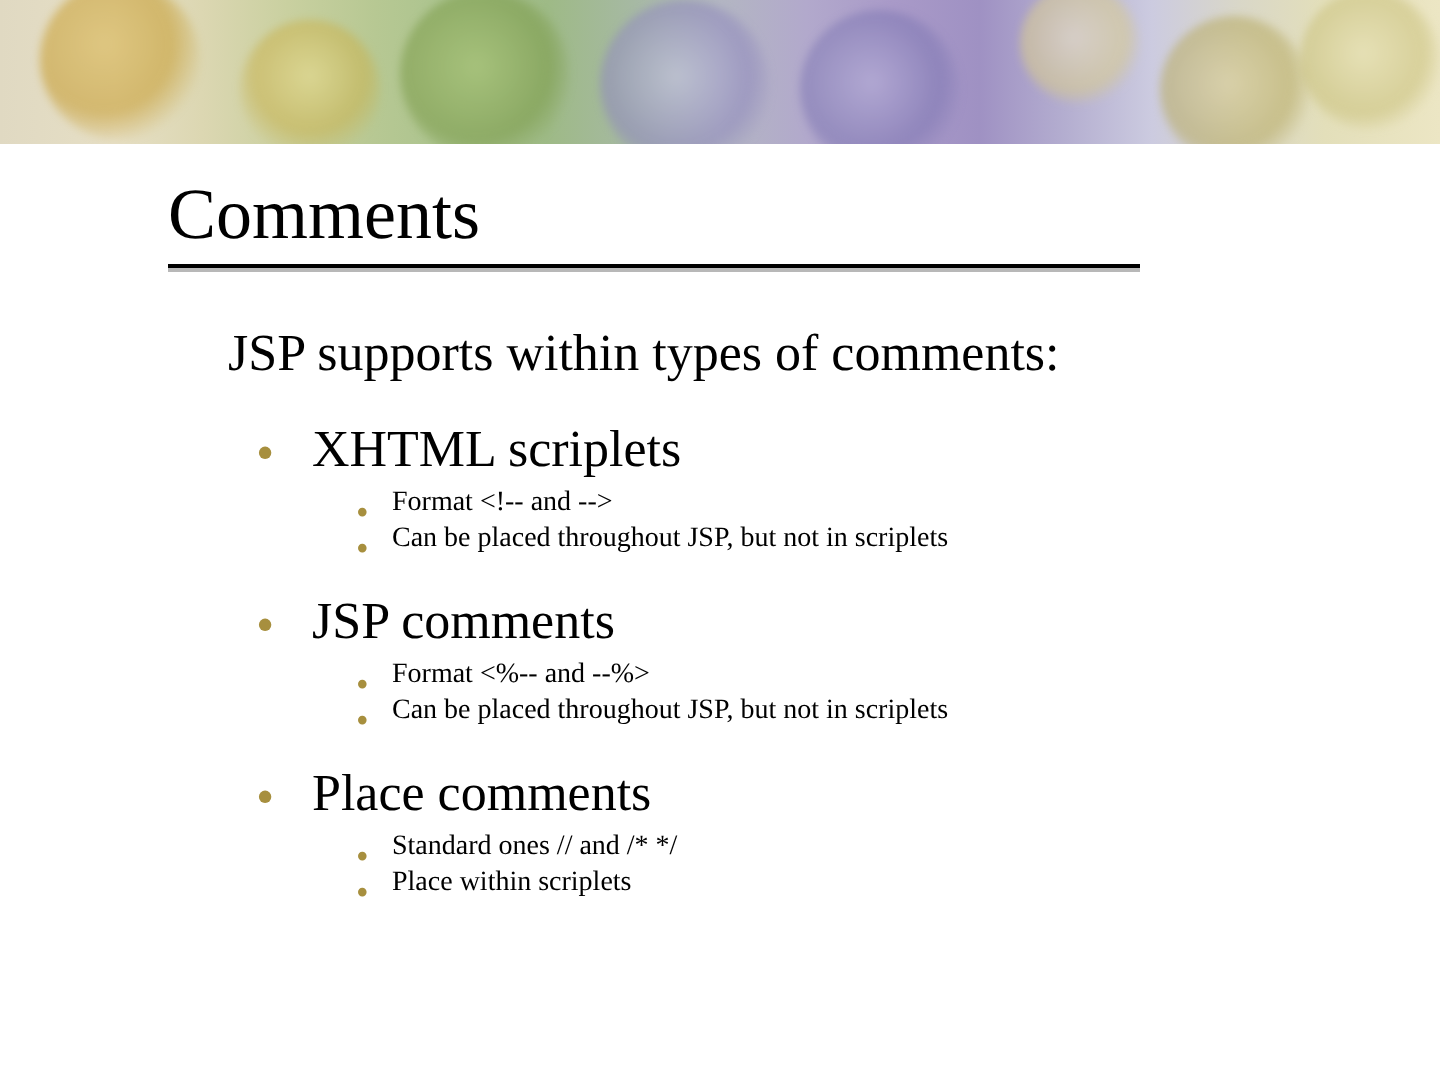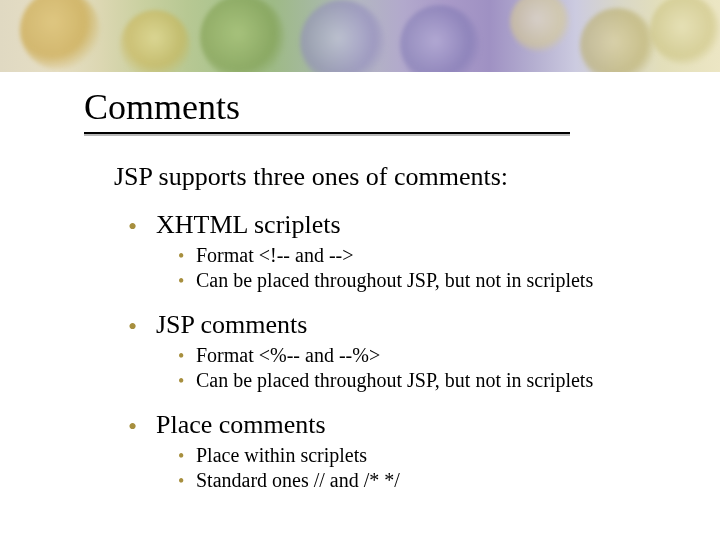--- a/index.html
+++ b/index.html
@@ -107,21 +107,21 @@
   }
 
   .lvl2 {
     list-style: none;
     padding: 0;
     margin: 4px 0 0 22px;
   }
   .lvl2 > li {
     position: relative;
     padding: 0 0 2px 18px;
-    font-size: 20px;
+    font-size: 14px;
   }
   .lvl2 > li::before {
     content: "•";
     position: absolute;
     left: 0;
     top: 3px;
     color: #a78f3e;
     font-size: 18px;
     line-height: 1;
   }
@@ -138,39 +138,39 @@
     <div class="blob b5"></div>
     <div class="blob b6"></div>
     <div class="blob b7"></div>
     <div class="blob b8"></div>
   </div>
 
   <div class="title">Comments</div>
   <div class="underline"></div>
 
   <div class="body">
-    <p class="lead">JSP supports three ones of comments:</p>
+    <p class="lead">JSP supports within types of comments:</p>
 
     <ul class="lvl1">
       <li>
         <span>XHTML scriplets</span>
         <ul class="lvl2">
           <li><span>Format &lt;!-- and --&gt;</span></li>
           <li><span>Can be placed throughout JSP, but not in scriplets</span></li>
         </ul>
       </li>
       <li>
         <span>JSP comments</span>
         <ul class="lvl2">
           <li><span>Format &lt;%-- and --%&gt;</span></li>
           <li><span>Can be placed throughout JSP, but not in scriplets</span></li>
         </ul>
       </li>
       <li>
         <span>Place comments</span>
         <ul class="lvl2">
+          <li><span>Standard ones //   and /*     */</span></li>
           <li><span>Place within scriplets</span></li>
-          <li><span>Standard ones //   and /*     */</span></li>
         </ul>
       </li>
     </ul>
   </div>
 </div>
 
 </body></html>

